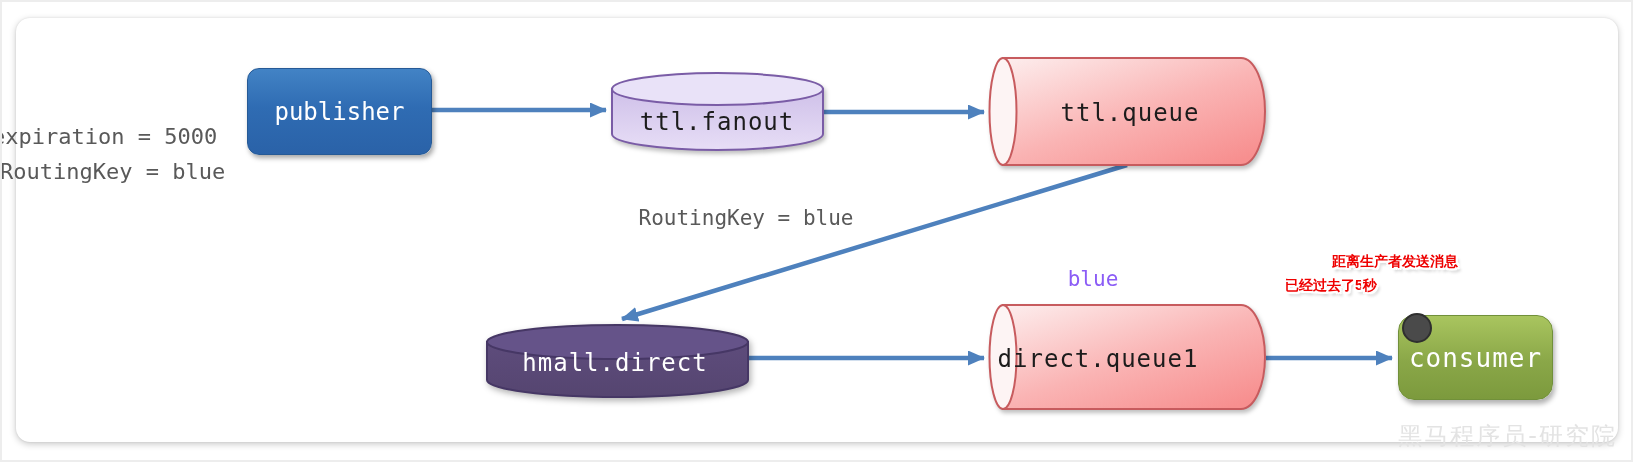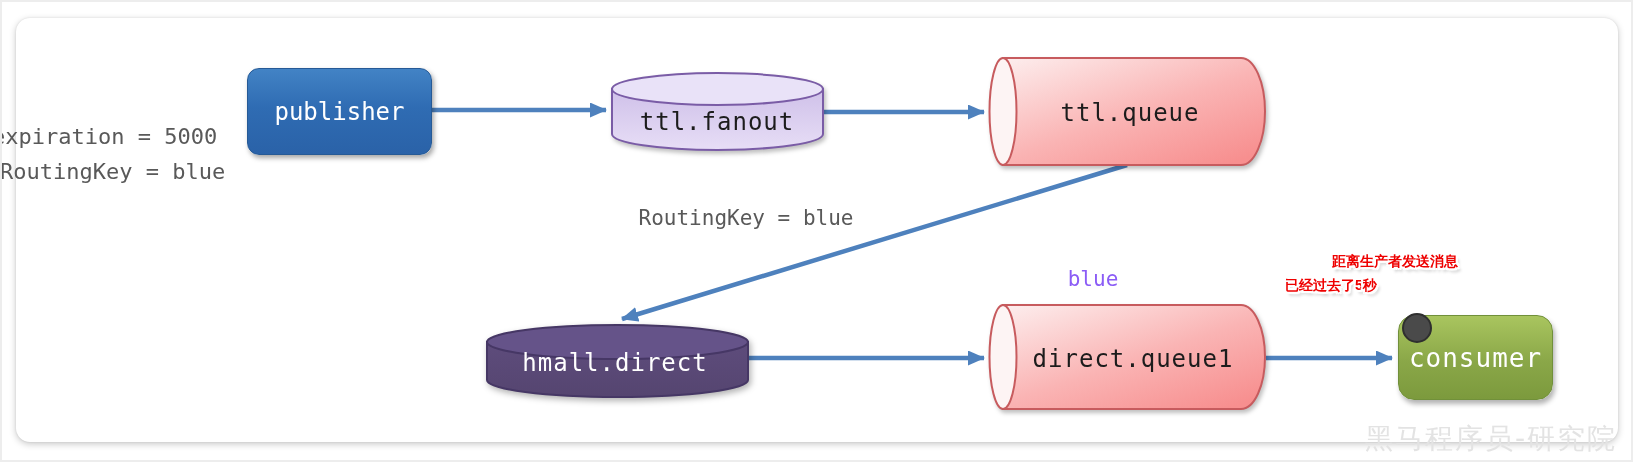--- a/index.html
+++ b/index.html
@@ -66,21 +66,21 @@
     z-index: 4;
     font-size: 24px;
     white-space: nowrap;
     letter-spacing: 1px;
   }
   .cyl-label.dark-text { color: #1c1c1c; }
   .cyl-label.light-text { color: #ffffff; text-align: right; }
   .lbl-ttl-fanout   { left: 717px;  top: 122px; }
   .lbl-ttl-queue    { left: 1130px; top: 113px; }
   .lbl-hmall-direct { left: 615px;  top: 363px; }
-  .lbl-direct-queue { left: 1133px; top: 359px; text-align: center; }
+  .lbl-direct-queue { left: 1098px; top: 359px; text-align: center; }
   .annotation {
     position: absolute;
     color: #595959;
     white-space: nowrap;
     z-index: 5;
   }
   .anno-left-1 { left: -8px; top: 124px; font-size: 22px; }
   .anno-left-2 { left: 0px;  top: 159px; font-size: 22px; }
   .anno-mid-routing { left: 746px; top: 218px; font-size: 21px; transform: translate(-50%, -50%); }
   .anno-binding     { left: 1093px; top: 279px; font-size: 21px; transform: translate(-50%, -50%); color: #8b5cf6; }
@@ -99,21 +99,21 @@
       3px 4px 3px rgba(0,0,0,0.22);
   }
   .callout-line1 { left: 1332px; top: 250px; }
   .callout-line2 { left: 1285px; top: 274px; }
   .callout-number { font-weight: 900; }
   .watermark {
     position: absolute;
     right: 16px; top: 420px;
     color: #e3e3e3;
     font-family: "DejaVu Sans", sans-serif;
-    font-size: 28px;
+    font-size: 24px;
     letter-spacing: 2px;
     z-index: 6;
     white-space: nowrap;
   }
 </style>
 </head>
 <body>
 
 <div class="page-frame"></div>
 

